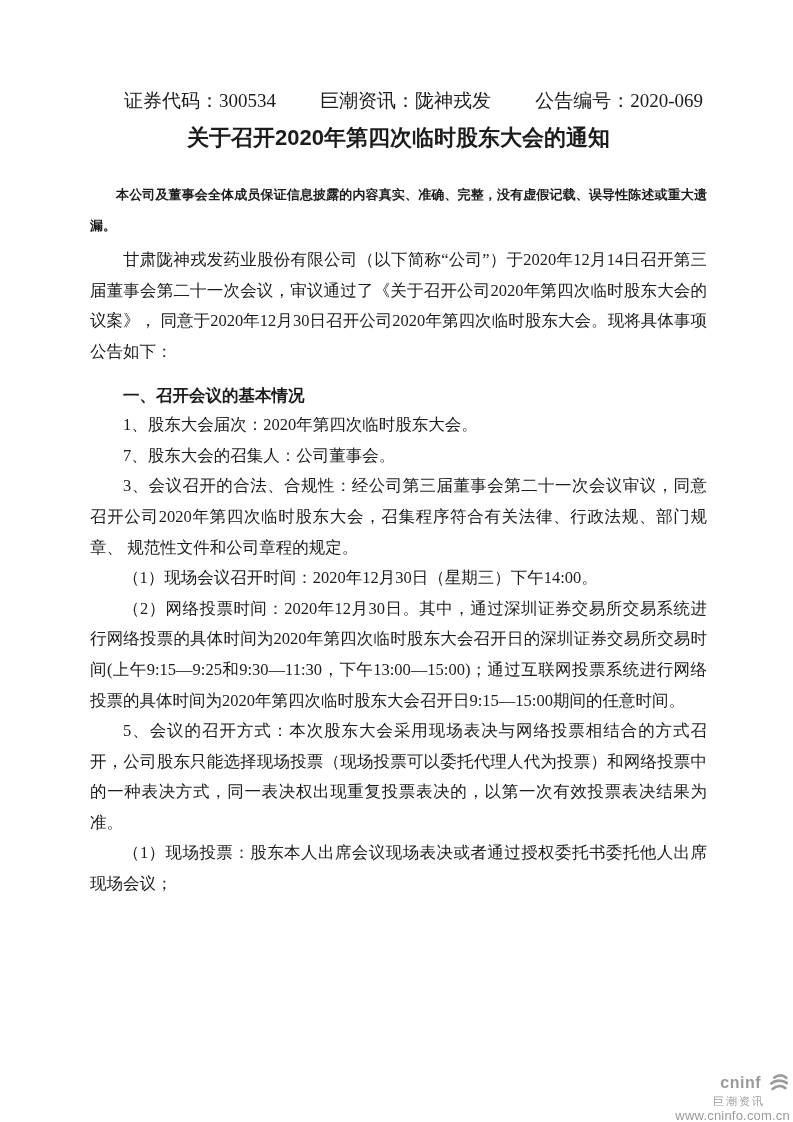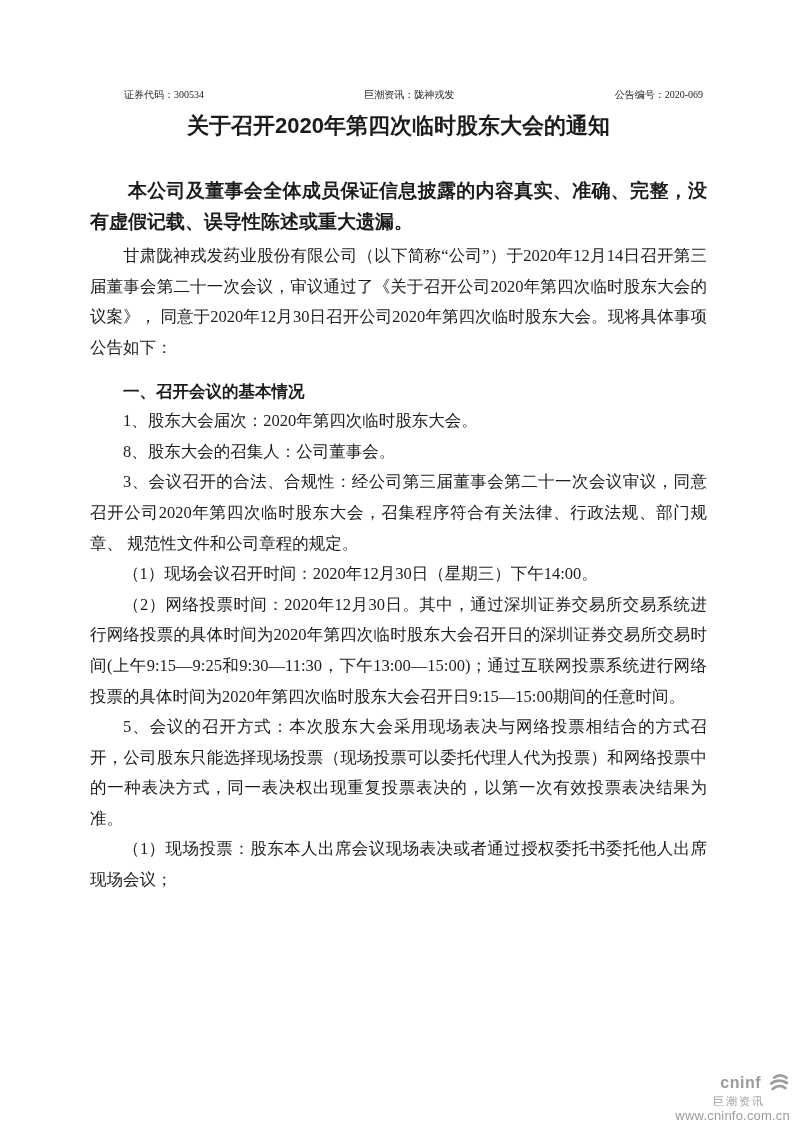--- a/index.html
+++ b/index.html
@@ -12,21 +12,21 @@
     color: #1c1c1c;
     font-family: "Liberation Serif", "DejaVu Serif", serif;
     box-sizing: border-box;
     padding: 88px 86px 0 90px;
     overflow: hidden;
   }
   .header-row {
     display: flex;
     justify-content: space-between;
     align-items: flex-start;
-    font-size: 10px;
+    font-size: 19px;
     padding-left: 34px;
     padding-right: 4px;
     white-space: nowrap;
   }
   .doc-title {
     margin: 30px 0 0 0;
     text-align: center;
     font-family: "Liberation Sans", "DejaVu Sans", sans-serif;
     font-weight: bold;
     font-size: 22px;
@@ -41,24 +41,24 @@
     line-height: 28px;
   }
   p { margin: 0; }
   .body-text {
     font-size: 16.5px;
     line-height: 30.6px;
     text-align: justify;
     text-indent: 2em;
   }
   .disclaimer {
-    margin-top: 36px;
+    margin-top: 28px;
     font-family: "Liberation Sans", "DejaVu Sans", sans-serif;
     font-weight: bold;
-    font-size: 19px;
+    font-size: 13px;
     line-height: 30.6px;
     text-align: justify;
     text-indent: 2em;
   }
   .intro { margin-top: 4px; }
   .section-heading {
     margin-top: 12px;
     font-family: "Liberation Sans", "DejaVu Sans", sans-serif;
     font-weight: bold;
     font-size: 16.5px;
@@ -111,21 +111,21 @@
 
   <h2 class="doc-subtitle">关于召开2020年第四次临时股东大会的通知</h2>
 
   <p class="disclaimer">本公司及董事会全体成员保证信息披露的内容真实、准确、完整，没有虚假记载、误导性陈述或重大遗漏。</p>
 
   <p class="body-text intro">甘肃陇神戎发药业股份有限公司（以下简称“公司”）于2020年12月14日召开第三届董事会第二十一次会议，审议通过了《关于召开公司2020年第四次临时股东大会的议案》， 同意于2020年12月30日召开公司2020年第四次临时股东大会。现将具体事项公告如下：</p>
 
   <p class="section-heading">一、召开会议的基本情况</p>
 
   <p class="body-text">1、股东大会届次：2020年第四次临时股东大会。</p>
-  <p class="body-text">8、股东大会的召集人：公司董事会。</p>
+  <p class="body-text">7、股东大会的召集人：公司董事会。</p>
   <p class="body-text">3、会议召开的合法、合规性：经公司第三届董事会第二十一次会议审议，同意召开公司2020年第四次临时股东大会，召集程序符合有关法律、行政法规、部门规章、 规范性文件和公司章程的规定。</p>
   <p class="body-text">（1）现场会议召开时间：2020年12月30日（星期三）下午14:00。</p>
   <p class="body-text">（2）网络投票时间：2020年12月30日。其中，通过深圳证券交易所交易系统进行网络投票的具体时间为2020年第四次临时股东大会召开日的深圳证券交易所交易时间(上午9:15—9:25和9:30—11:30，下午13:00—15:00)；通过互联网投票系统进行网络投票的具体时间为2020年第四次临时股东大会召开日9:15—15:00期间的任意时间。</p>
   <p class="body-text">5、会议的召开方式：本次股东大会采用现场表决与网络投票相结合的方式召开，公司股东只能选择现场投票（现场投票可以委托代理人代为投票）和网络投票中的一种表决方式，同一表决权出现重复投票表决的，以第一次有效投票表决结果为准。</p>
   <p class="body-text">（1）现场投票：股东本人出席会议现场表决或者通过授权委托书委托他人出席现场会议；</p>
 
   <div class="footer-logo">
     <div class="logo-row">
       <span class="logo-brand">cninf</span>
       <span style="display:inline-flex;">

